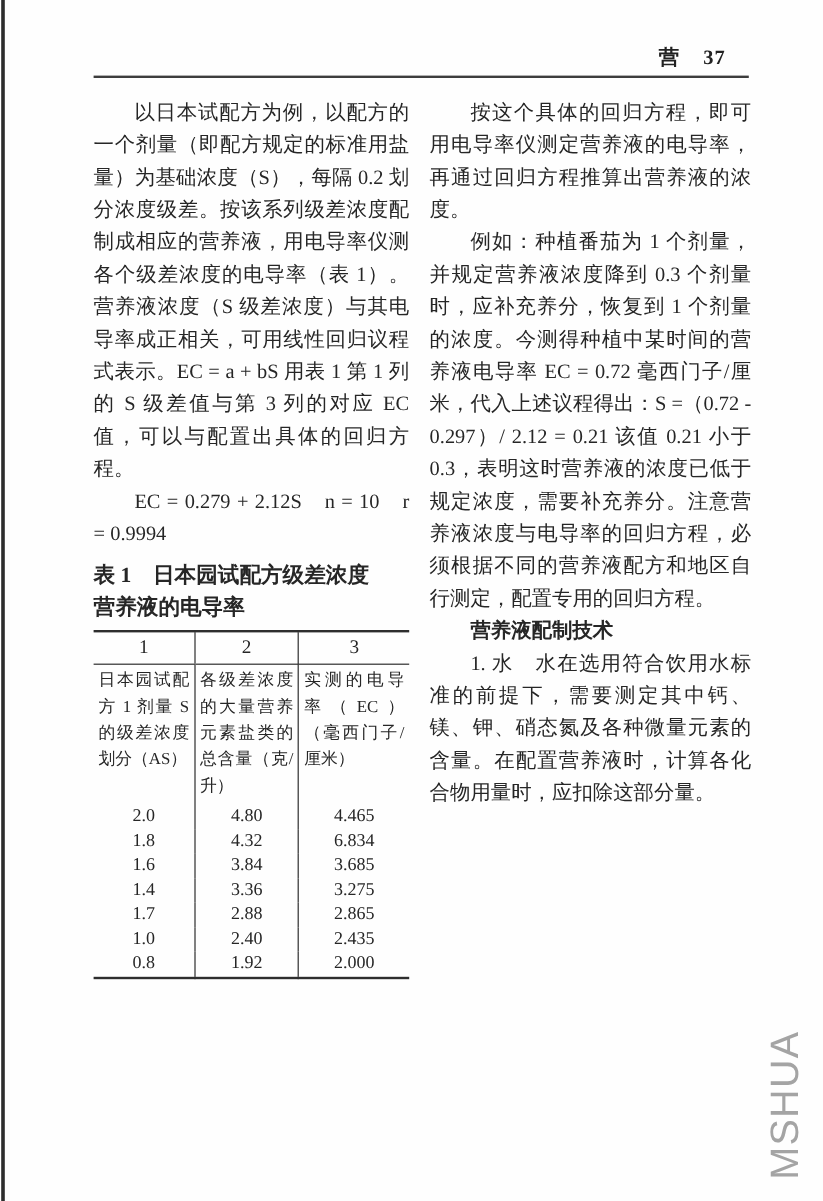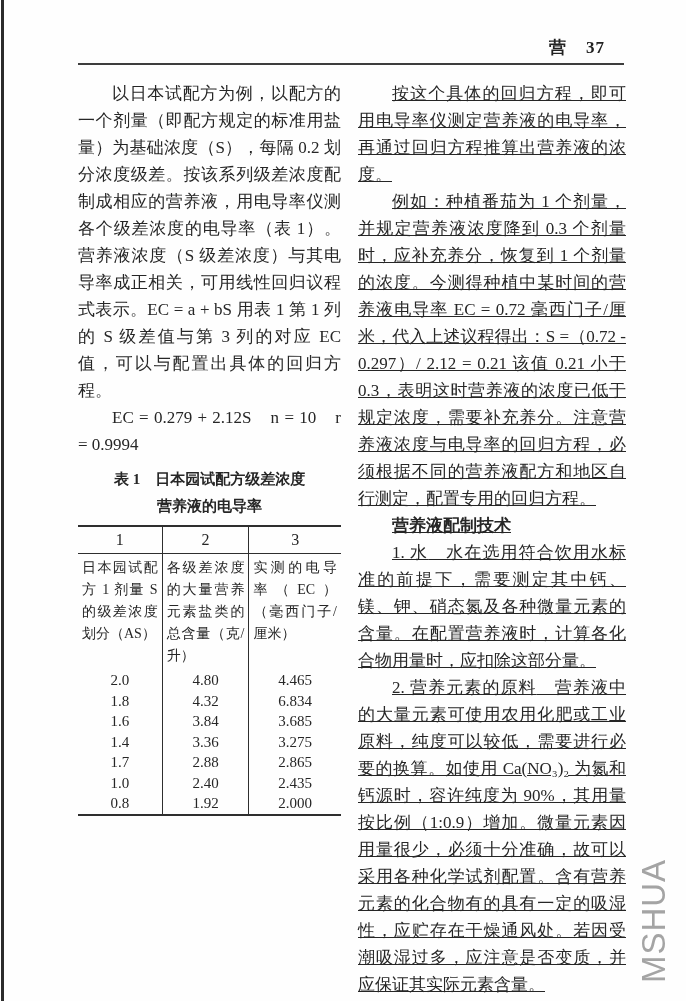--- a/index.html
+++ b/index.html
@@ -10,25 +10,25 @@
   }
   .edge-line{position:absolute;left:1px;top:0;width:3px;height:1001px;background:#2c2c2c;}
   .page-header{
     position:absolute;top:36px;left:78px;width:527px;text-align:right;
     font-size:17px;font-weight:bold;color:#222;
   }
   .page-header .pgnum{margin-left:20px;letter-spacing:1px;}
   .header-rule{position:absolute;top:63px;left:78px;width:546px;height:2px;background:#3d3d3d;}
   .col{position:absolute;top:80px;font-size:17px;line-height:27px;text-align:justify;}
   .col-left{left:78px;width:263px;}
-  .col-right{left:358px;width:268px;text-decoration:underline;}
+  .col-right{left:358px;width:268px;}
   p{margin:0;}
   .indent{text-indent:2em;}
   .formula{text-indent:2em;white-space:normal;}
-  .tbl-title{text-align:center;font-weight:bold;font-size:15px;line-height:27px;}
+  .tbl-title{font-weight:bold;font-size:18px;line-height:27px;}
   .tbl-title.first{margin-top:8px;}
   table.ec{
     width:100%;border-collapse:collapse;margin-top:5px;
     border-top:2px solid #2e2e2e;border-bottom:2px solid #2e2e2e;
   }
   table.ec td{padding:0 4px;vertical-align:top;}
   table.ec td.c2{border-left:1px solid #2e2e2e;border-right:1px solid #2e2e2e;}
   tr.nums td{text-align:center;font-size:16px;line-height:26px;border-bottom:1px solid #2e2e2e;}
   tr.hdr td{font-size:14px;line-height:22px;text-align:justify;padding-top:3px;padding-bottom:3px;}
   tr.data td{text-align:center;font-size:15px;line-height:20.5px;}
@@ -116,20 +116,19 @@
 
       </tbody>
     </table>
   </div>
 
   <div class="col col-right">
     <p class="indent">按这个具体的回归方程，即可用电导率仪测定营养液的电导率，再通过回归方程推算出营养液的浓度。</p>
     <p class="indent">例如：种植番茄为 1 个剂量，并规定营养液浓度降到 0.3 个剂量时，应补充养分，恢复到 1 个剂量的浓度。今测得种植中某时间的营养液电导率 EC = 0.72 毫西门子/厘米，代入上述议程得出：S =（0.72 - 0.297）/ 2.12 = 0.21 该值 0.21 小于 0.3，表明这时营养液的浓度已低于规定浓度，需要补充养分。注意营养液浓度与电导率的回归方程，必须根据不同的营养液配方和地区自行测定，配置专用的回归方程。</p>
     <p class="section-heading">营养液配制技术</p>
     <p class="indent"><span>1. 水</span><span>　水在选用符合饮用水标准的前提下，需要测定其中钙、镁、钾、硝态氮及各种微量元素的含量。在配置营养液时，计算各化合物用量时，应扣除这部分量。</span></p>
-    <p class="indent"><span>2. 营养元素的原料</span><span>　营养液中的大量元素可使用农用化肥或工业原料，纯度可以较低，需要进行必要的换算。如使用 Ca(NO₃)₂ 为氮和钙源时，容许纯度为 90%，其用量按比例（1:0.9）增加。微量元素因用量很少，必须十分准确，故可以采用各种化学试剂配置。含有营养元素的化合物有的具有一定的吸湿性，应贮存在干燥通风处。若因受潮吸湿过多，应注意是否变质，并应保证其实际元素含量。</span></p>
     <p class="indent"></p>
   </div>
 
   <div class="watermark">
     <span>MSHUA</span>
   </div>
 </div>
 
 </body></html>

